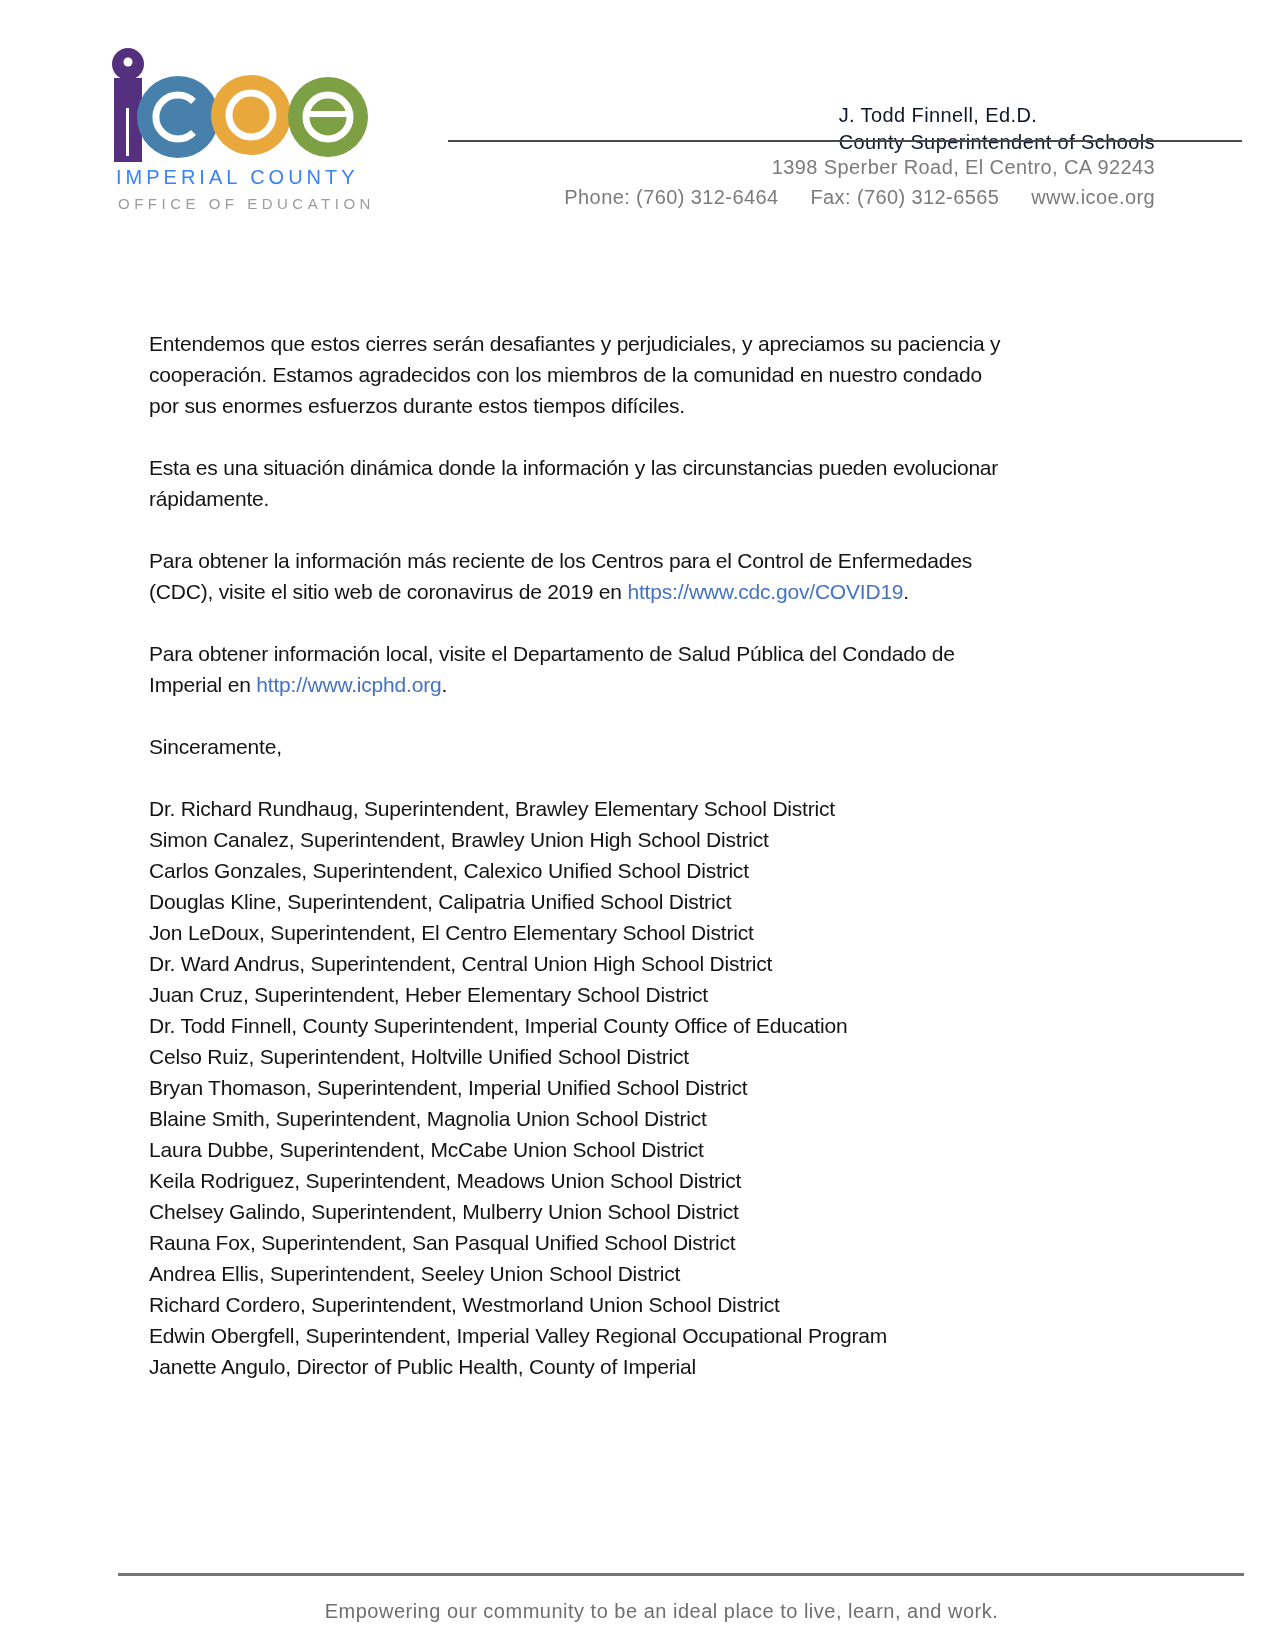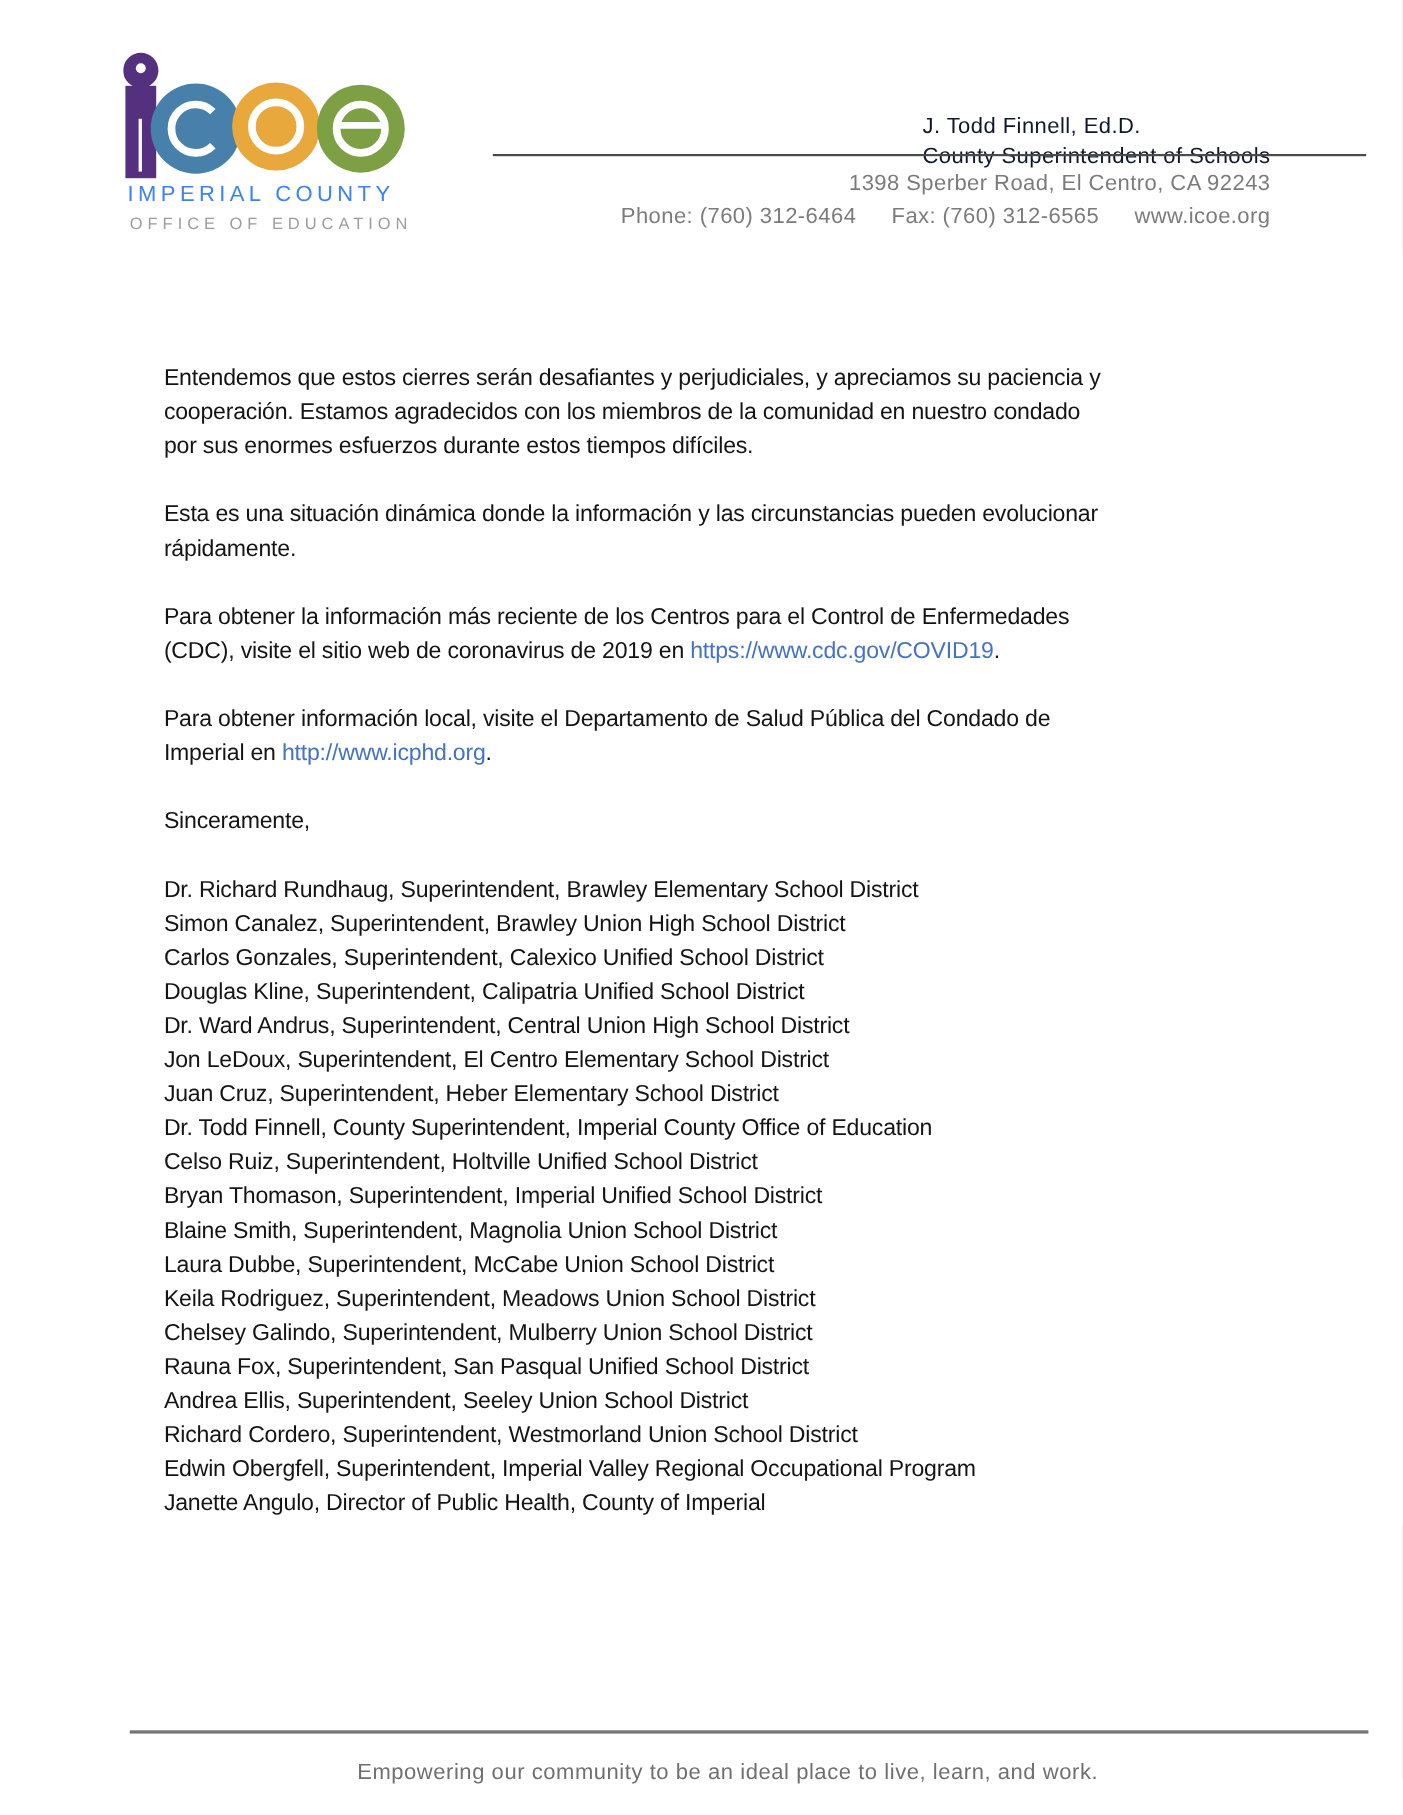--- a/index.html
+++ b/index.html
@@ -110,22 +110,22 @@
 
     <p class="para-inline"><span>Para obtener información local, visite el Departamento de Salud Pública del Condado de</span><br><span>Imperial en </span><a class="link">http://www.icphd.org</a><span>.</span></p>
 
     <p class="para">Sinceramente,</p>
 
     <div>
         <div class="sig-line">Dr. Richard Rundhaug, Superintendent, Brawley Elementary School District</div>
         <div class="sig-line">Simon Canalez, Superintendent, Brawley Union High School District</div>
         <div class="sig-line">Carlos Gonzales, Superintendent, Calexico Unified School District</div>
         <div class="sig-line">Douglas Kline, Superintendent, Calipatria Unified School District</div>
+        <div class="sig-line">Jon LeDoux, Superintendent, El Centro Elementary School District</div>
         <div class="sig-line">Dr. Ward Andrus, Superintendent, Central Union High School District</div>
-        <div class="sig-line">Jon LeDoux, Superintendent, El Centro Elementary School District</div>
         <div class="sig-line">Juan Cruz, Superintendent, Heber Elementary School District</div>
         <div class="sig-line">Dr. Todd Finnell, County Superintendent, Imperial County Office of Education</div>
         <div class="sig-line">Celso Ruiz, Superintendent, Holtville Unified School District</div>
         <div class="sig-line">Bryan Thomason, Superintendent, Imperial Unified School District</div>
         <div class="sig-line">Blaine Smith, Superintendent, Magnolia Union School District</div>
         <div class="sig-line">Laura Dubbe, Superintendent, McCabe Union School District</div>
         <div class="sig-line">Keila Rodriguez, Superintendent, Meadows Union School District</div>
         <div class="sig-line">Chelsey Galindo, Superintendent, Mulberry Union School District</div>
         <div class="sig-line">Rauna Fox, Superintendent, San Pasqual Unified School District</div>
         <div class="sig-line">Andrea Ellis, Superintendent, Seeley Union School District</div>

